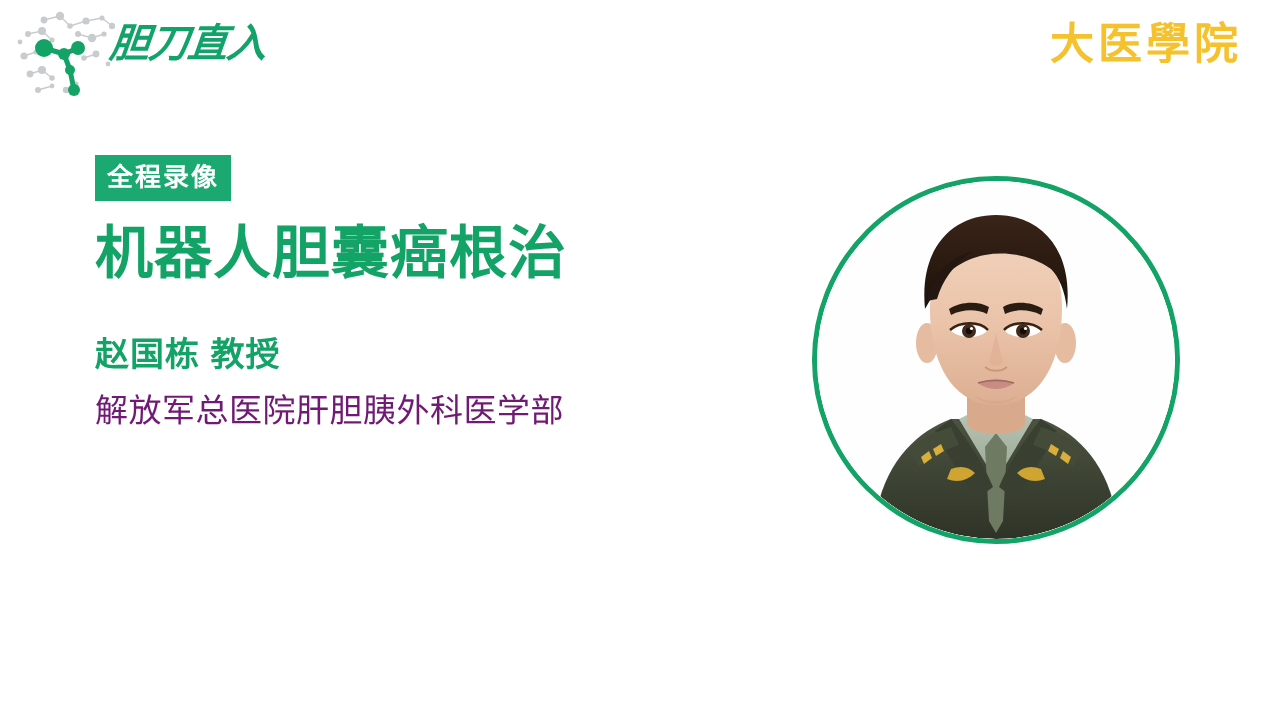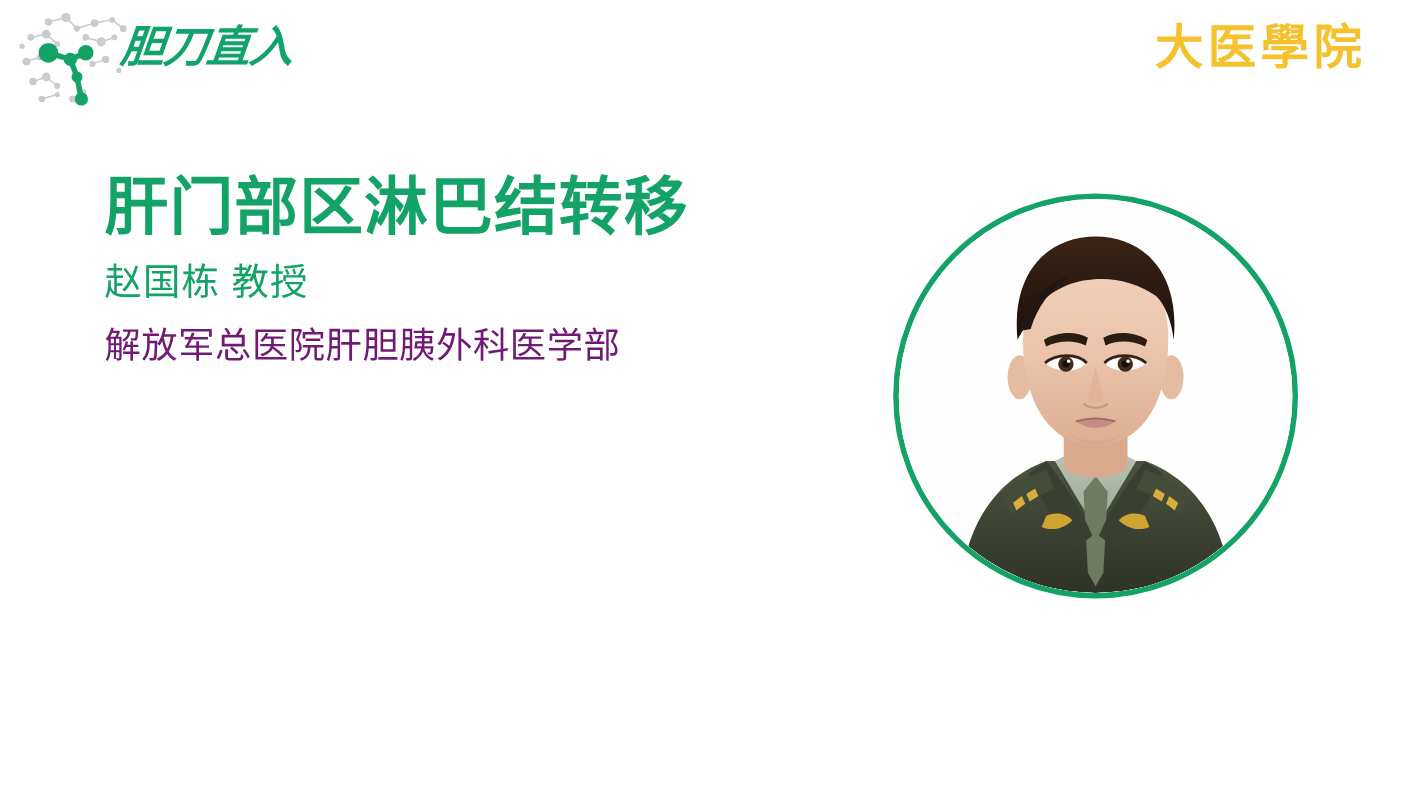--- a/index.html
+++ b/index.html
@@ -83,23 +83,23 @@
     color:#13A367;
     font-weight:bold;
     font-size:58px;
     line-height:1.16;
     letter-spacing:1px;
     white-space:nowrap;
   }
   .title-line { display:block; }
 
   .presenter {
-    margin-top:15px;
+    margin-top:48px;
     color:#13A367;
-    font-weight:normal;
+    font-weight:bold;
     font-size:34px;
     line-height:1.2;
     letter-spacing:1px;
     white-space:nowrap;
   }
 
   .affiliation {
     margin-top:16px;
     color:#701a75;
     font-weight:normal;
@@ -199,23 +199,24 @@
 
     <div class="brand-logo">
       <span class="brand-logo-text">胆刀直入</span>
     </div>
 
     <div class="academy-logo">大医學院</div>
   </div>
 
   <div class="content">
 
+    <div class="badge">全程录像</div>
 
     <div class="title">
-      <span class="title-line">肝门部区淋巴结转移</span>
+      <span class="title-line">机器人胆囊癌根治</span>
     </div>
 
     <div class="presenter">赵国栋 教授</div>
 
     <div class="affiliation">解放军总医院肝胆胰外科医学部</div>
   </div>
 
   <div class="portrait">
     <div class="portrait-photo">
       <svg viewBox="0 0 358 358" xmlns="http://www.w3.org/2000/svg">

